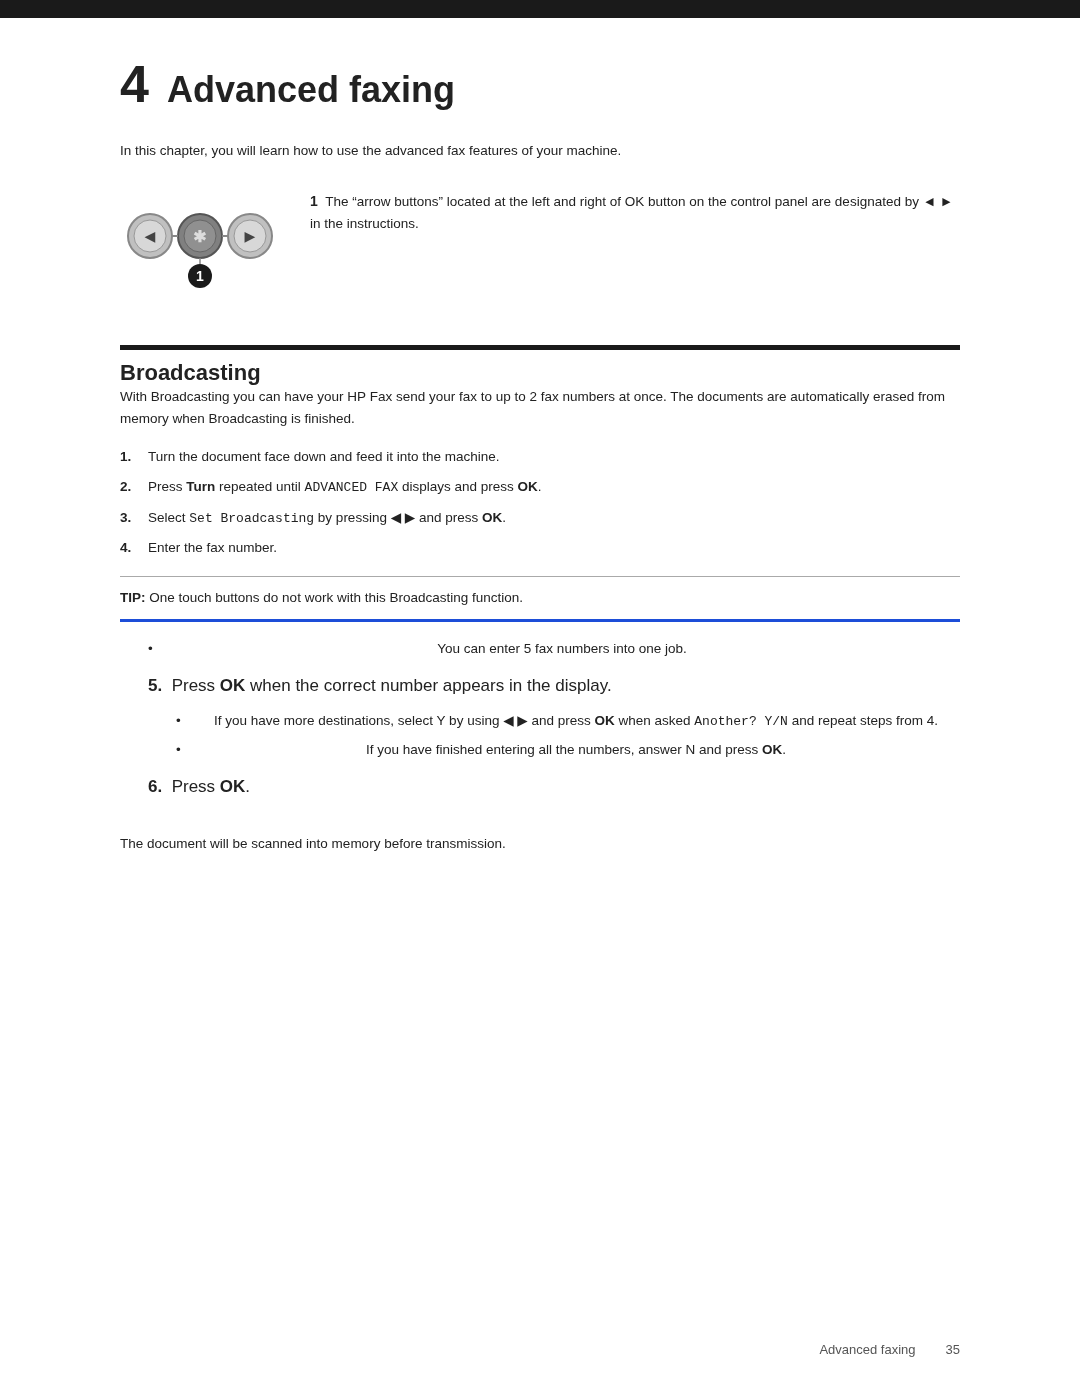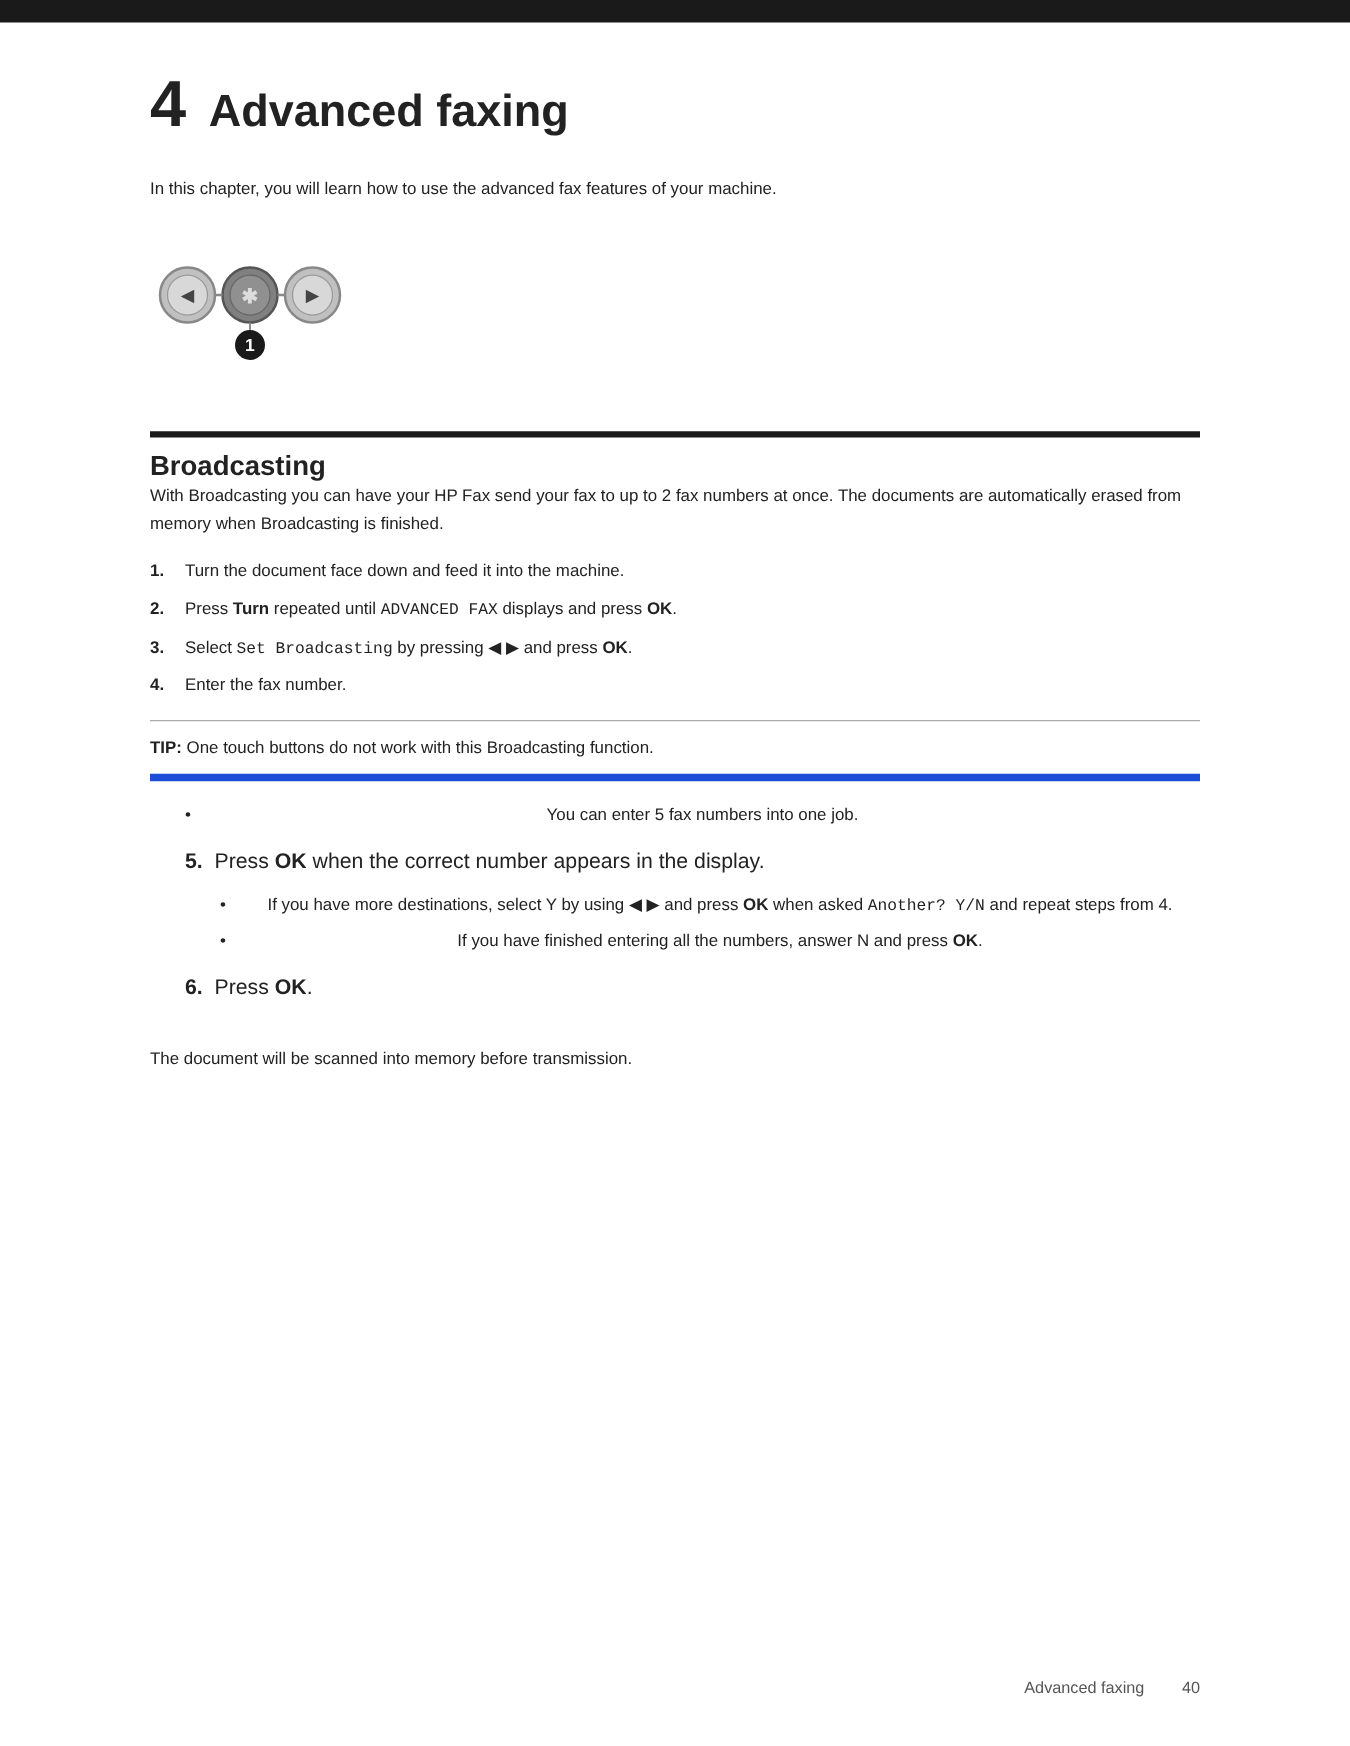--- a/index.html
+++ b/index.html
@@ -137,21 +137,21 @@
 
     .ordered-list li .list-num {
       position: absolute;
       left: 0;
       font-weight: bold;
     }
 
     
     .tip-box {
       border-top: 1px solid #aaa;
-      border-bottom: 6px solid #1d4ed8;
+      border-bottom: 3px solid #1d4ed8;
       padding: 10px 0;
       margin: 16px 0;
       font-size: 13.5px;
       line-height: 1.65;
     }
 
     .tip-label {
       font-weight: bold;
     }
 
@@ -257,20 +257,24 @@
           <line x1="52" y1="40" x2="58" y2="40" stroke="#888" stroke-width="2"></line>
           <line x1="102" y1="40" x2="108" y2="40" stroke="#888" stroke-width="2"></line>
 
           <circle cx="80" cy="80" r="12" fill="#1a1a1a"></circle>
           <text x="80" y="85" text-anchor="middle" font-size="14" fill="#ffffff" font-weight="bold">1</text>
 
           <line x1="80" y1="62" x2="80" y2="68" stroke="#888" stroke-width="1.5"></line>
         </svg>
       </div>
 
+      <div class="note-1">
+        <span class="note-1-number">1</span>
+        <span>The “arrow buttons” located at the left and right of OK button on the control panel are designated by ◄ ► in the instructions.</span>
+      </div>
     </div>
 
     <div class="section-bar"></div>
 
     <h2 class="section-heading">Broadcasting</h2>
 
     <p class="body-text">With Broadcasting you can have your HP Fax send your fax to up to 2 fax numbers at once. The documents are automatically erased from memory when Broadcasting is finished.</p>
 
     <ol class="ordered-list">
 
@@ -322,16 +326,16 @@
     <div class="mixed-line indent-block">
       <strong>6.</strong>&nbsp;&nbsp;Press <strong>OK</strong>.
     </div>
 
     <p class="body-text" style="margin-top: 32px;">The document will be scanned into memory before transmission.</p>
 
   </div>
 
   <div class="footer">
     <span class="footer-text">Advanced faxing</span>
-    <span class="footer-page">40</span>
+    <span class="footer-page">35</span>
   </div>
 
 </div>
 
 </body></html>

